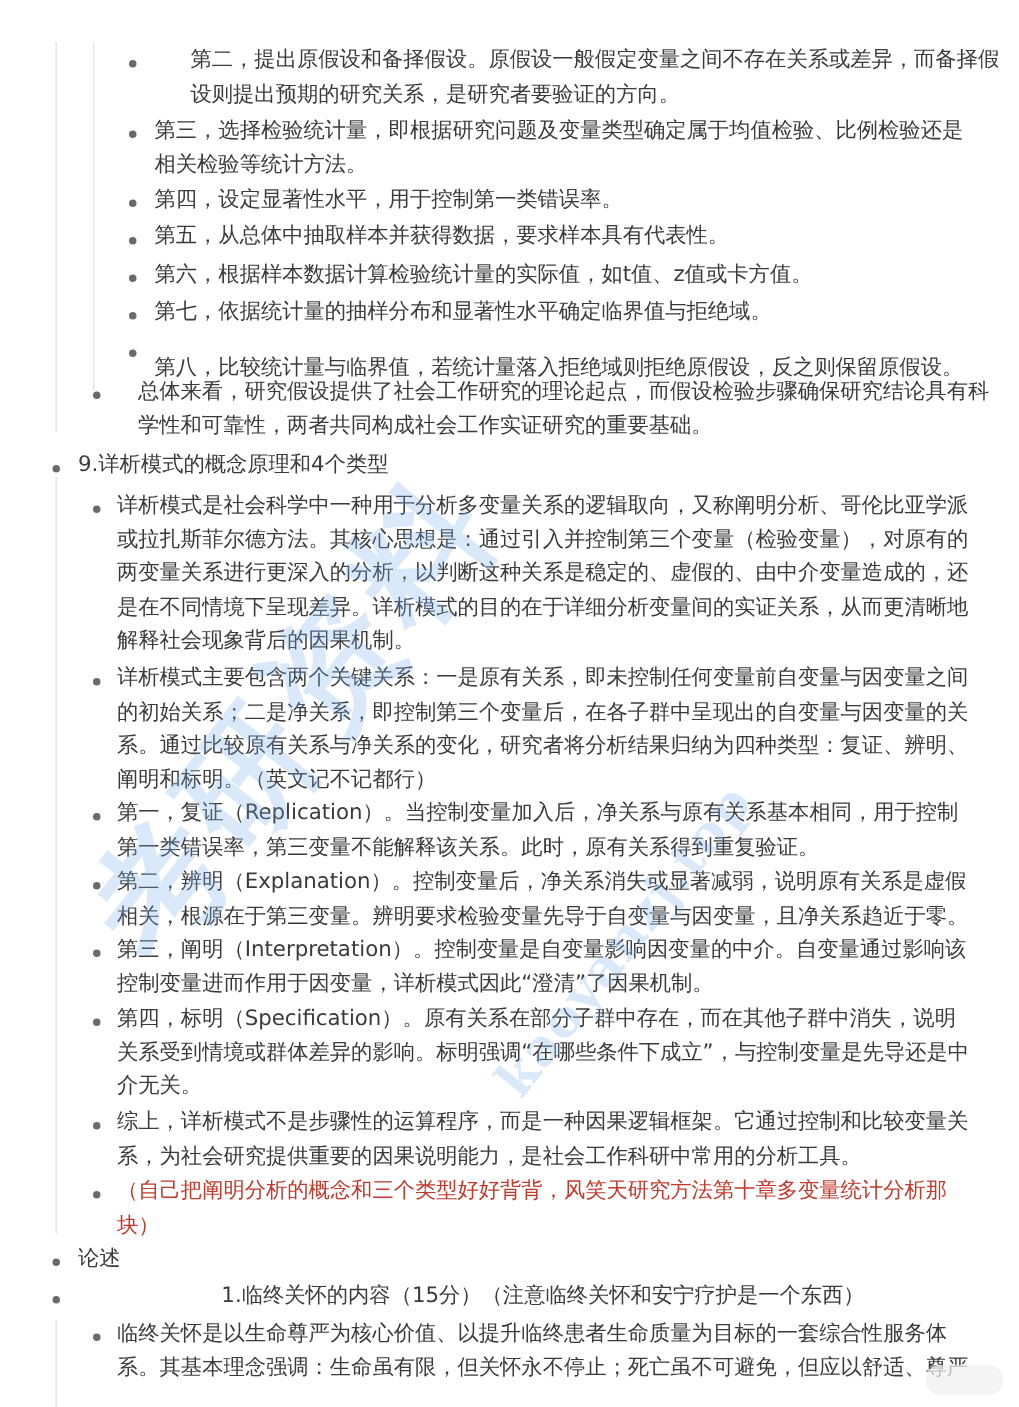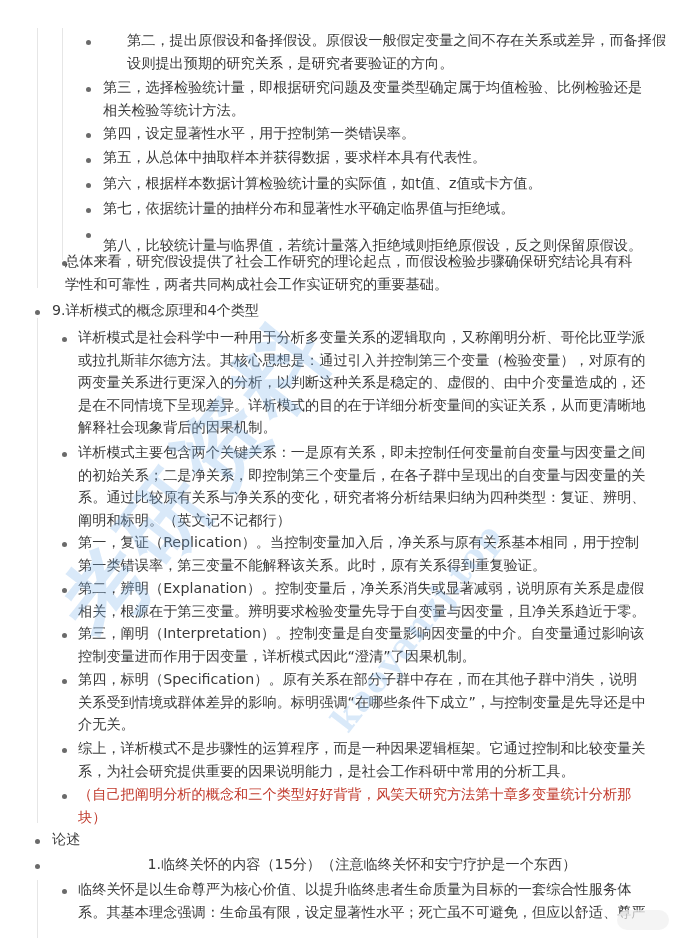--- a/index.html
+++ b/index.html
@@ -94,21 +94,21 @@
     <span class="bullet" style="left:86px; top:208px;"></span>
     <span class="text" style="left:103px; top:197px; width:546px;">第七，依据统计量的抽样分布和显著性水平确定临界值与拒绝域。</span>
   </div>
   <div class="item" style="left:0; top:0;">
     <span class="bullet" style="left:86px; top:233px;"></span>
     <span class="text" style="left:103px; top:222px; width:560px;margin-top:12px;">第八，比较统计量与临界值，若统计量落入拒绝域则拒绝原假设，反之则保留原假设。</span>
   </div>
 
   <div class="item" style="left:0; top:0;">
     <span class="bullet" style="left:62px; top:261px;"></span>
-    <span class="text" style="left:65px; top:250px; width:571px;">总体来看，研究假设提供了社会工作研究的理论起点，而假设检验步骤确保研究结论具有科学性和可靠性，两者共同构成社会工作实证研究的重要基础。</span>
+    <span class="text" style="left:92px; top:250px; width:571px;">总体来看，研究假设提供了社会工作研究的理论起点，而假设检验步骤确保研究结论具有科学性和可靠性，两者共同构成社会工作实证研究的重要基础。</span>
   </div>
 
   <div class="item" style="left:0; top:0;">
     <span class="bullet" style="left:35px; top:310px;"></span>
     <span class="text" style="left:52px; top:299px; width:600px;">9.详析模式的概念原理和4个类型</span>
   </div>
 
   <div class="item" style="left:0; top:0;">
     <span class="bullet" style="left:62px; top:337px;"></span>
     <span class="text" style="left:78px; top:326px; width:571px;">详析模式是社会科学中一种用于分析多变量关系的逻辑取向，又称阐明分析、哥伦比亚学派或拉扎斯菲尔德方法。其核心思想是：通过引入并控制第三个变量（检验变量），对原有的两变量关系进行更深入的分析，以判断这种关系是稳定的、虚假的、由中介变量造成的，还是在不同情境下呈现差异。详析模式的目的在于详细分析变量间的实证关系，从而更清晰地解释社会现象背后的因果机制。</span>
@@ -145,19 +145,19 @@
   <div class="item" style="left:0; top:0;">
     <span class="bullet" style="left:35px; top:839px;"></span>
     <span class="text" style="left:52px; top:828px; width:600px;">论述</span>
   </div>
   <div class="item" style="left:0; top:0;">
     <span class="bullet" style="left:35px; top:864px;"></span>
     <span class="text" style="left:52px; top:853px; width:620px;text-align:center;">1.临终关怀的内容（15分）（注意临终关怀和安宁疗护是一个东西）</span>
   </div>
   <div class="item" style="left:0; top:0;">
     <span class="bullet" style="left:62px; top:889px;"></span>
-    <span class="text" style="left:78px; top:878px; width:571px;">临终关怀是以生命尊严为核心价值、以提升临终患者生命质量为目标的一套综合性服务体系。其基本理念强调：生命虽有限，设定显著性水平；死亡虽不可避免，但应以舒适、尊严</span>
+    <span class="text" style="left:78px; top:878px; width:571px;">临终关怀是以生命尊严为核心价值、以提升临终患者生命质量为目标的一套综合性服务体系。其基本理念强调：生命虽有限，但关怀永不停止；死亡虽不可避免，但应以舒适、尊严</span>
   </div>
 
   <div class="wm" style="left:70px; top:620px; font-size:88px; transform: rotate(-52deg); letter-spacing:6px;">考研资料</div>
   <div class="wm" style="left:330px; top:720px; font-size:34px; transform: rotate(-52deg); letter-spacing:1px;">kaoyanzj.top</div>
   <div class="wm-badge"></div>
 </div>
 
 </body></html>

